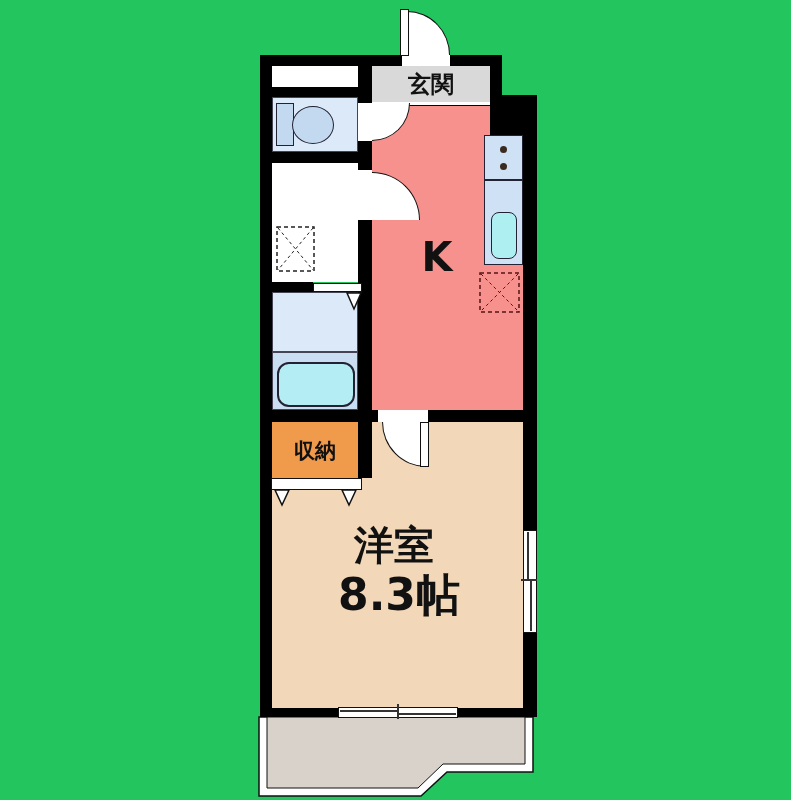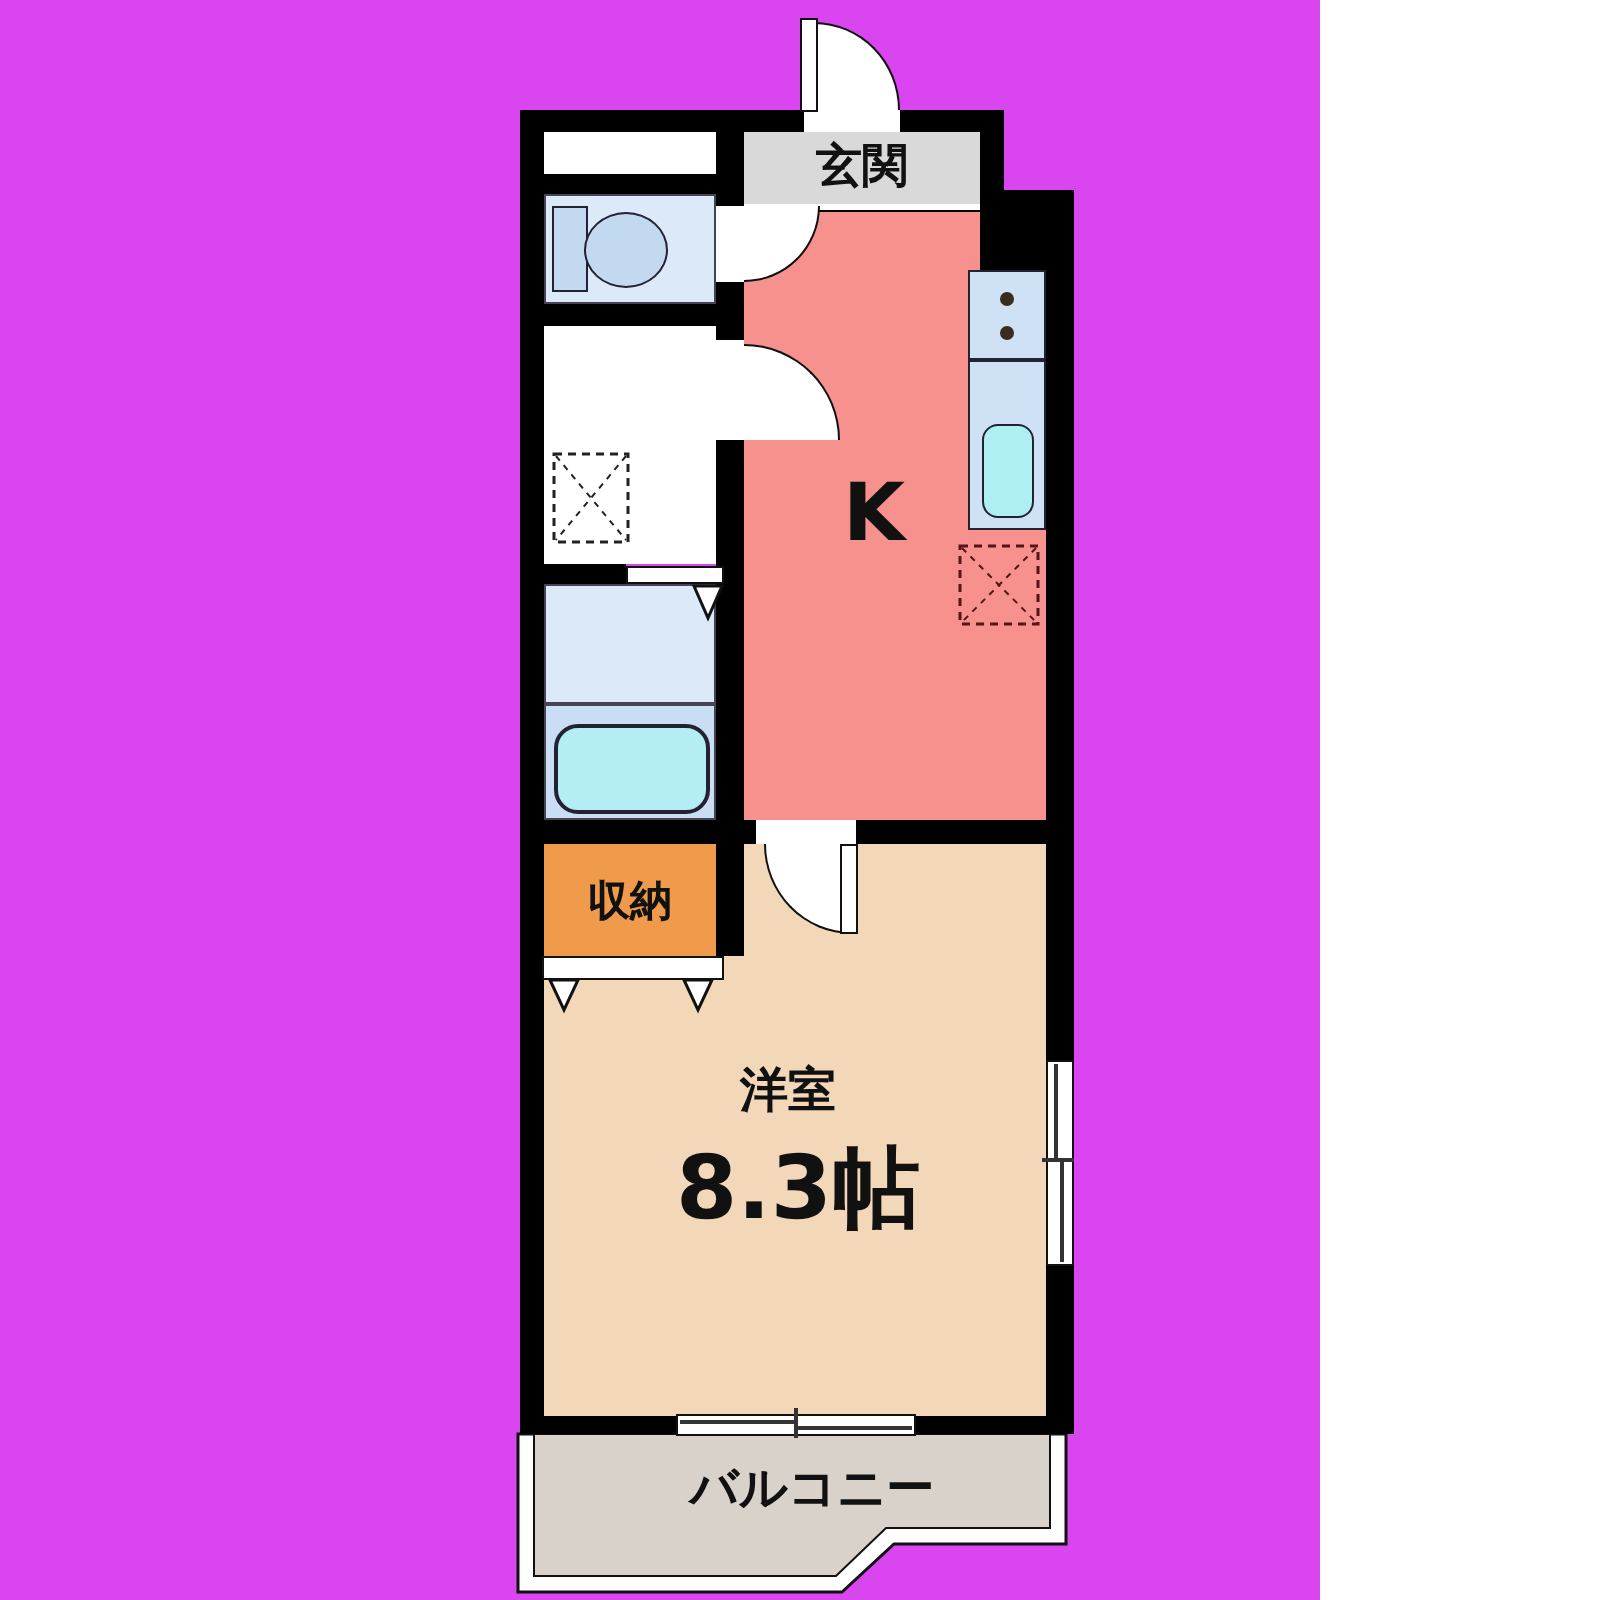--- a/index.html
+++ b/index.html
@@ -1,16 +1,16 @@
 <!DOCTYPE html>
 <html><head>
 <meta charset="utf-8">
 <style>
   html,body{margin:0;padding:0;background:#fff;}
-  #canvas{position:relative;width:660px;height:800px;background:#d946ef;overflow:hidden;
+  #canvas{position:relative;width:791px;height:800px;background:#22c55e;overflow:hidden;
           font-family:"DejaVu Sans",sans-serif;}
   .abs{position:absolute;}
   .wall{position:absolute;background:#000;}
   .room{position:absolute;}
   .lbl{position:absolute;transform:translate(-50%,-50%);font-weight:bold;color:#111;
        white-space:nowrap;text-align:center;line-height:1;}
   .gap{position:absolute;background:#fff;}
   .leaf{position:absolute;background:#fff;border:1.5px solid #111;box-sizing:border-box;}
   .swing{position:absolute;background:#fff;box-sizing:border-box;}
   .swing.tr{border-top:1.5px solid #111;border-right:1.5px solid #111;border-top-right-radius:100% 100%;}
@@ -114,17 +114,16 @@
 
   <svg class="abs" style="left:479px;top:272px;" width="41" height="41" viewBox="0 0 41 41">
     <rect x="1" y="1" width="39" height="39" fill="none" stroke="#551515" stroke-width="1.5" stroke-dasharray="4 3"></rect>
     <line x1="2" y1="2" x2="39" y2="39" stroke="#551515" stroke-width="1" stroke-dasharray="3 3"></line>
     <line x1="39" y1="2" x2="2" y2="39" stroke="#551515" stroke-width="1" stroke-dasharray="3 3"></line>
   </svg>
 
   <div class="lbl" style="left:431px;top:84px;font-size:23px;">玄関</div>
   <div class="lbl" style="left:437px;top:257px;font-size:40px;">K</div>
   <div class="lbl" style="left:315px;top:451px;font-size:21px;">収納</div>
-  <div class="lbl" style="left:394px;top:545px;font-size:24px;">洋室</div>
+  <div class="lbl" style="left:394px;top:545px;font-size:40px;">洋室</div>
   <div class="lbl" style="left:399px;top:595px;font-size:44px;">8.3帖</div>
-  <div class="lbl" style="left:406px;top:744px;font-size:24px;">バルコニー</div>
 
 </div>
 
 </body></html>

